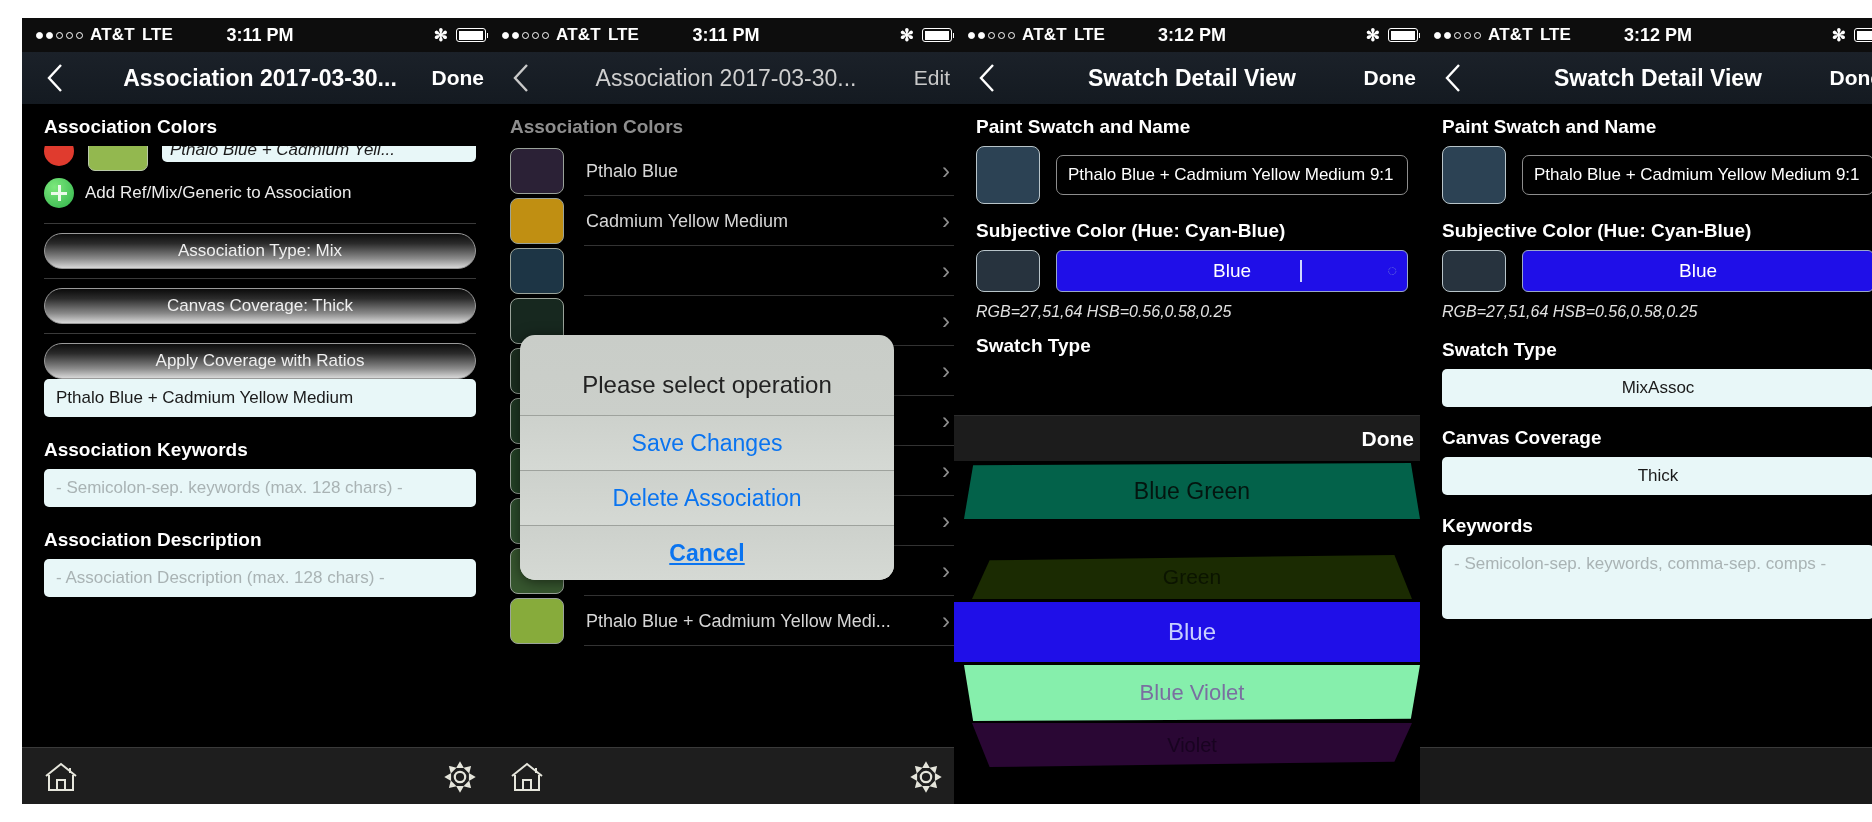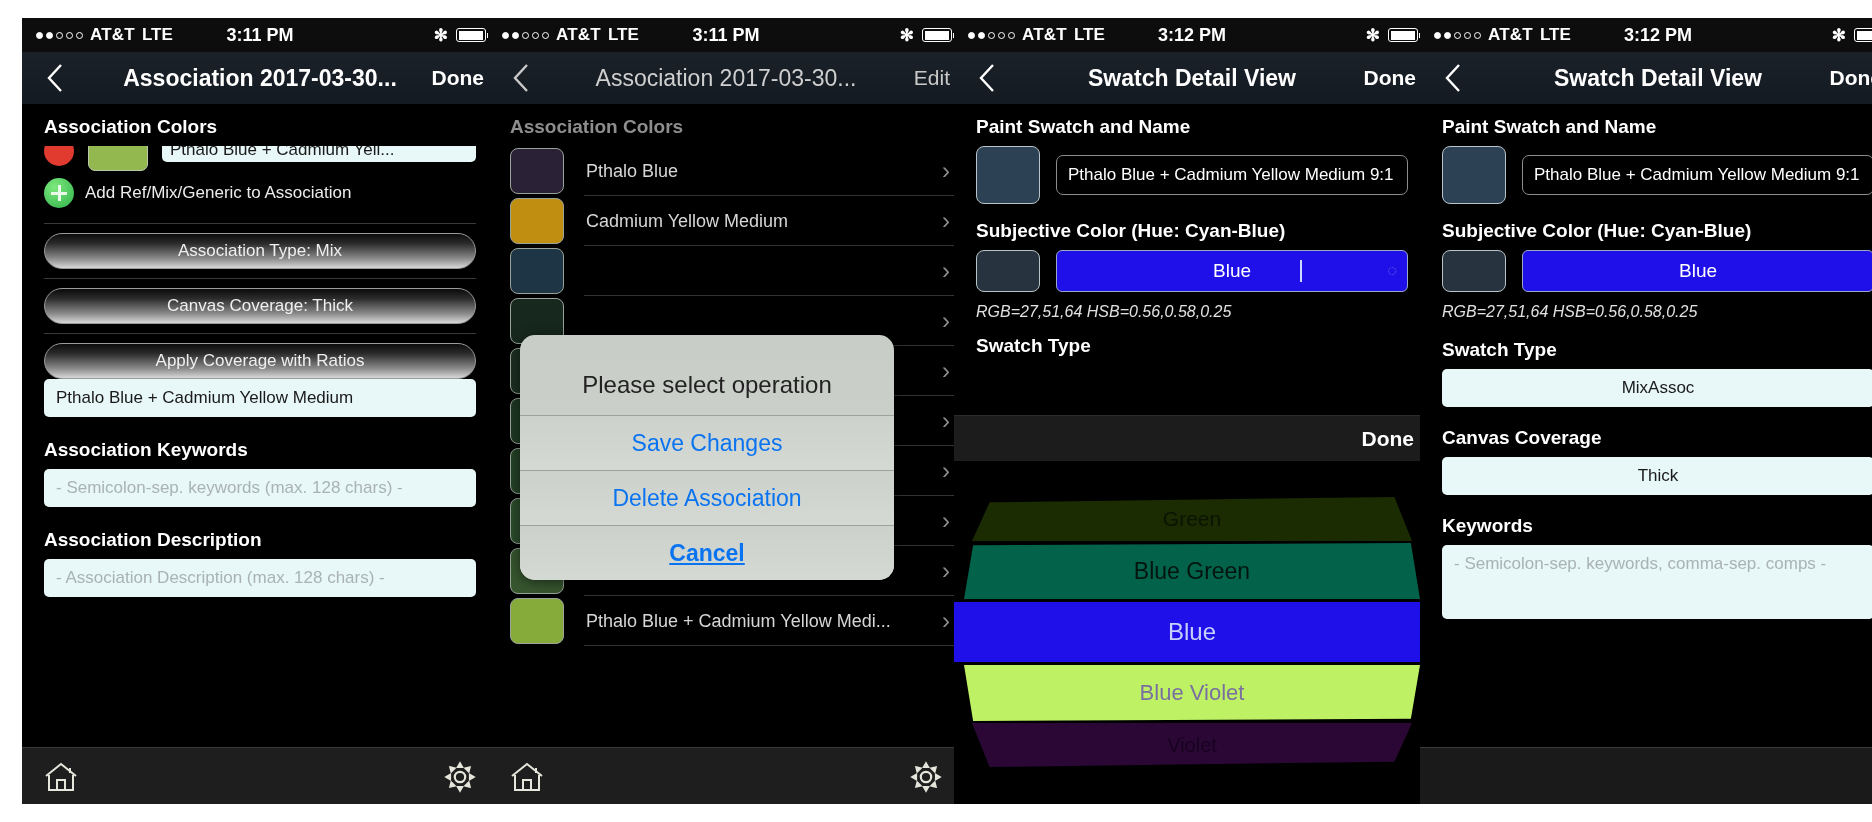--- a/index.html
+++ b/index.html
@@ -101,21 +101,21 @@
   .plus::before,.plus::after{content:"";position:absolute;background:#eafaea;}
   .plus::before{left:7px;right:7px;top:13.5px;height:3px;}
   .plus::after{top:7px;bottom:7px;left:13.5px;width:3px;}
   .addlabel{color:#ececec;font-size:17px;}
 
   
   .strip{display:flex;align-items:center;gap:14px;padding:0 22px;height:26px;overflow:hidden;}
   .strip .halfc{width:30px;height:30px;border-radius:50%;background:#e03b2e;margin-top:-16px;}
   .strip .sq{width:58px;height:36px;border-radius:7px;border:1px solid #b9c9a8;margin-top:-14px;}
   .strip .tfclip{flex:1;background:#e8f7f8;border-radius:5px;height:22px;margin-top:-16px;
-                 color:#1a1a1a;font-size:17px;padding:0 8px;overflow:hidden;white-space:nowrap;}
+                 color:#1a1a1a;font-size:17px;padding:0 8px;overflow:hidden;white-space:nowrap;font-style:italic;}
 
   
   .row{
     display:flex;align-items:center;height:50px;padding:0 14px 0 22px;position:relative;
   }
   .row .sw{width:52px;height:44px;border-radius:8px;border:1px solid #9aa39a;flex:0 0 auto;}
   .row .lbl{
     flex:1;color:#d6d6d6;font-size:18px;margin-left:22px;
     white-space:nowrap;overflow:hidden;text-overflow:ellipsis;
   }
@@ -467,32 +467,32 @@
         </span>
       </div>
 
       <div class="rgbline">RGB=27,51,64 HSB=0.56,0.58,0.25</div>
       <div class="sect-hdr" style="padding-top:14px">Swatch Type</div>
 
       <div class="picker-bar" style="top:310px">
         <span class="done">Done</span>
       </div>
       <div class="picker" style="top:356px;bottom:0">
+        <div class="pk-item" style="height:56px;margin:2px 10px 0 10px;background:#03624a;color:#04150f;font-size:23px;
+                    clip-path:polygon(2% 4%,98% 0%,100% 100%,0% 100%);">
+          <span>Blue Green</span>
+        </div>
         <div class="pk-item" style="top:0;height:44px;margin:36px 18px 0 18px;background:#1b2b02;color:#0b1400;
                     clip-path:polygon(4% 12%,96% 0%,100% 100%,0% 100%);">
           <span>Green</span>
         </div>
-        <div class="pk-item" style="height:56px;margin:2px 10px 0 10px;background:#03624a;color:#04150f;font-size:23px;
-                    clip-path:polygon(2% 4%,98% 0%,100% 100%,0% 100%);">
-          <span>Blue Green</span>
-        </div>
         <div class="pk-item" style="height:60px;margin:3px 0 0 0;background:#1f0fe8;color:#c7cfff;font-size:24px;">
           <span>Blue</span>
         </div>
-        <div class="pk-item" style="height:56px;margin:3px 10px 0 10px;background:#bef264;color:#7a6fa0;font-size:22px;
+        <div class="pk-item" style="height:56px;margin:3px 10px 0 10px;background:#86efac;color:#7a6fa0;font-size:22px;
                     clip-path:polygon(0% 0%,100% 0%,98% 96%,2% 100%);">
           <span>Blue Violet</span>
         </div>
         <div class="pk-item" style="height:44px;margin:2px 18px 0 18px;background:#2a0734;color:#180320;font-size:20px;
                     clip-path:polygon(0% 0%,100% 0%,96% 88%,4% 100%);">
           <span>Violet</span>
         </div>
       </div>
     </div>
   </div>

